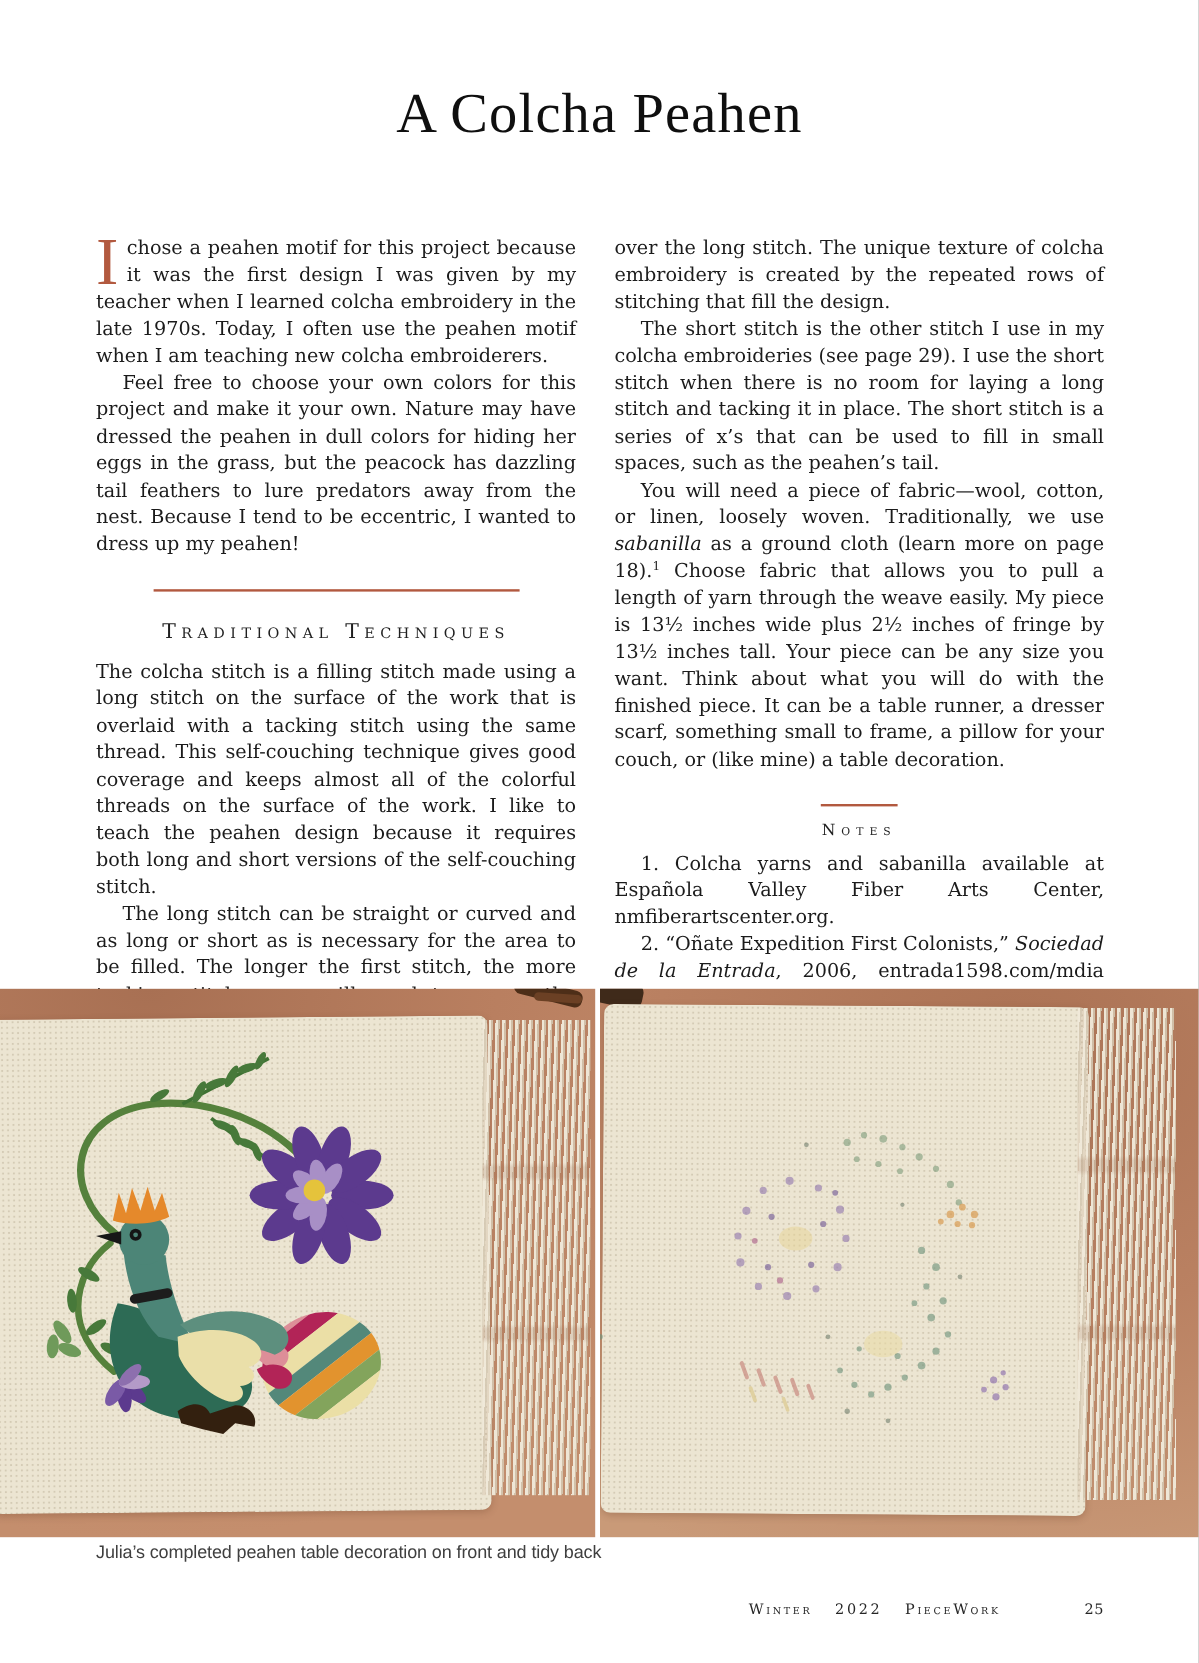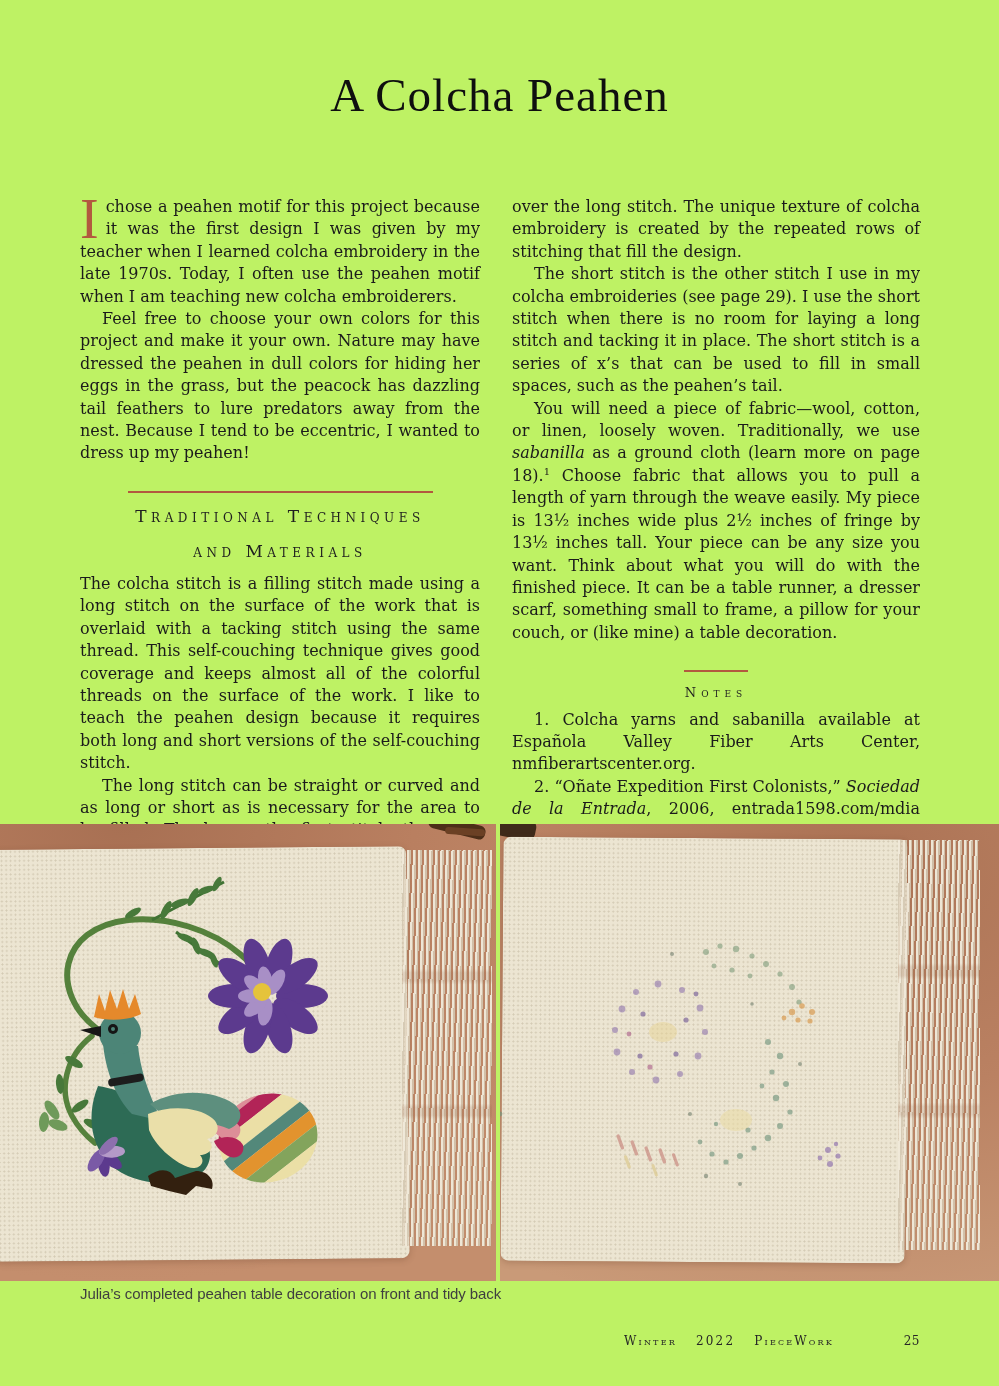--- a/index.html
+++ b/index.html
@@ -1,19 +1,19 @@
 <!DOCTYPE html>
 <html style="--accent: #b2593f;"><head>
 <meta charset="utf-8">
 <style>
   * { margin:0; padding:0; box-sizing:border-box; }
   html,body { background:#888; }
   .page {
     position:relative; width:999px; height:1386px; margin:0 auto;
-    background:#bef264; overflow:hidden;
+    background:#ffffff; overflow:hidden;
     font-family:"DejaVu Serif", serif; color:#1b1b1b;text-decoration:underline;
   }
   
   .masthead { position:absolute; top:68px; left:0; right:0; text-align:center; }
   .title { font-family:"Liberation Serif", serif; font-weight:400; font-size:47px; letter-spacing:1px; color:#0f0f0f; }
   .byline { margin-top:12px; font-size:12.5px; letter-spacing:5px; color:#1c1c1c; }
   
   .col { position:absolute; top:196px; text-align:justify; font-size:16px; line-height:22.4px; }
   .col-left  { left:80px;  width:400px; }
   .col-right { left:512px; width:408px; }
@@ -25,21 +25,21 @@
     padding:2px 7px 0 0; color:var(--accent,#b2593f);
   }
   em { font-style:italic; }
   sup { font-size:10px; vertical-align:super; line-height:0; }
   
   .rule { height:2px; background:var(--accent,#b2593f); margin:0 auto; }
   .rule-wide  { width:305px; }
   .rule-short { width:64px; }
   .section-head { margin:26px 0 10px; text-align:center; }
   .sc { font-variant:small-caps; }
-  .head-line { font-size:17px; letter-spacing:4.5px; line-height:23px; color:#1f1f1f; margin-top:12px; }
+  .head-line { font-size:17px; letter-spacing:4.5px; line-height:23px; color:#1f1f1f; margin-top:23px; }
   .section-head .head-line:first-of-type { margin-top:9px; }
   .notes { margin-top:26px; }
   .notes-head { text-align:center; font-size:13px; letter-spacing:5px; margin:10px 0 4px; color:#1f1f1f; }
   
   .photos { position:absolute; left:0; top:824px; width:999px; height:457px; display:flex; gap:4px; }
   .photo { position:relative; overflow:hidden; height:457px; }
   .photo-front { width:496px; background:radial-gradient(130% 100% at 25% 0%, #a87053 0%, #b97f60 45%, #c48e6d 100%); }
   .photo-back  { width:499px; background:radial-gradient(130% 100% at 70% 10%, #ab7254 0%, #ba8162 50%, #c99a78 100%); }
   .fabric {
     position:absolute; background:#ece5d2;
@@ -90,21 +90,20 @@
     <h1 class="title">A Colcha Peahen</h1>
   </header>
 
   <div class="col col-left">
     <p class="body-p"><span class="dropcap">I</span><span>chose a peahen motif for this project because it was the first design I was given by my teacher when I learned colcha embroidery in the late 1970s. Today, I often use the peahen motif when I am teaching new colcha embroiderers.</span></p>
     <p class="body-p indent">Feel free to choose your own colors for this project and make it your own. Nature may have dressed the peahen in dull colors for hiding her eggs in the grass, but the peacock has dazzling tail feathers to lure predators away from the nest. Because I tend to be eccentric, I wanted to dress up my peahen!</p>
 
     <div class="section-head">
       <div class="rule rule-wide"></div>
       <div class="sc head-line">Traditional Techniques</div>
-      <div class="sc head-line">and Materials</div>
     </div>
 
     <p class="body-p">The colcha stitch is a filling stitch made using a long stitch on the surface of the work that is overlaid with a tacking stitch using the same thread. This self-couching technique gives good coverage and keeps almost all of the colorful threads on the surface of the work. I like to teach the peahen design because it requires both long and short versions of the self-couching stitch.</p>
     <p class="body-p indent">The long stitch can be straight or curved and as long or short as is necessary for the area to be filled. The longer the first stitch, the more tacking stitches you will need to secure the thread. As I work the tacking stitches, they lay diagonally</p>
   </div>
 
   <div class="col col-right">
     <p class="body-p">over the long stitch. The unique texture of colcha embroidery is created by the repeated rows of stitching that fill the design.</p>
     <p class="body-p indent">The short stitch is the other stitch I use in my colcha embroideries (see page 29). I use the short stitch when there is no room for laying a long stitch and tacking it in place. The short stitch is a series of x’s that can be used to fill in small spaces, such as the peahen’s tail.</p>
     <p class="body-p indent"><span>You will need a piece of fabric—wool, cotton, or linen, loosely woven. Traditionally, we use </span><em>sabanilla</em><span> as a ground cloth (learn more on page 18).</span><sup>1</sup><span> Choose fabric that allows you to pull a length of yarn through the weave easily. My piece is 13½ inches wide plus 2½ inches of fringe by 13½ inches tall. Your piece can be any size you want. Think about what you will do with the finished piece. It can be a table runner, a dresser scarf, something small to frame, a pillow for your couch, or (like mine) a table decoration.</span></p>

